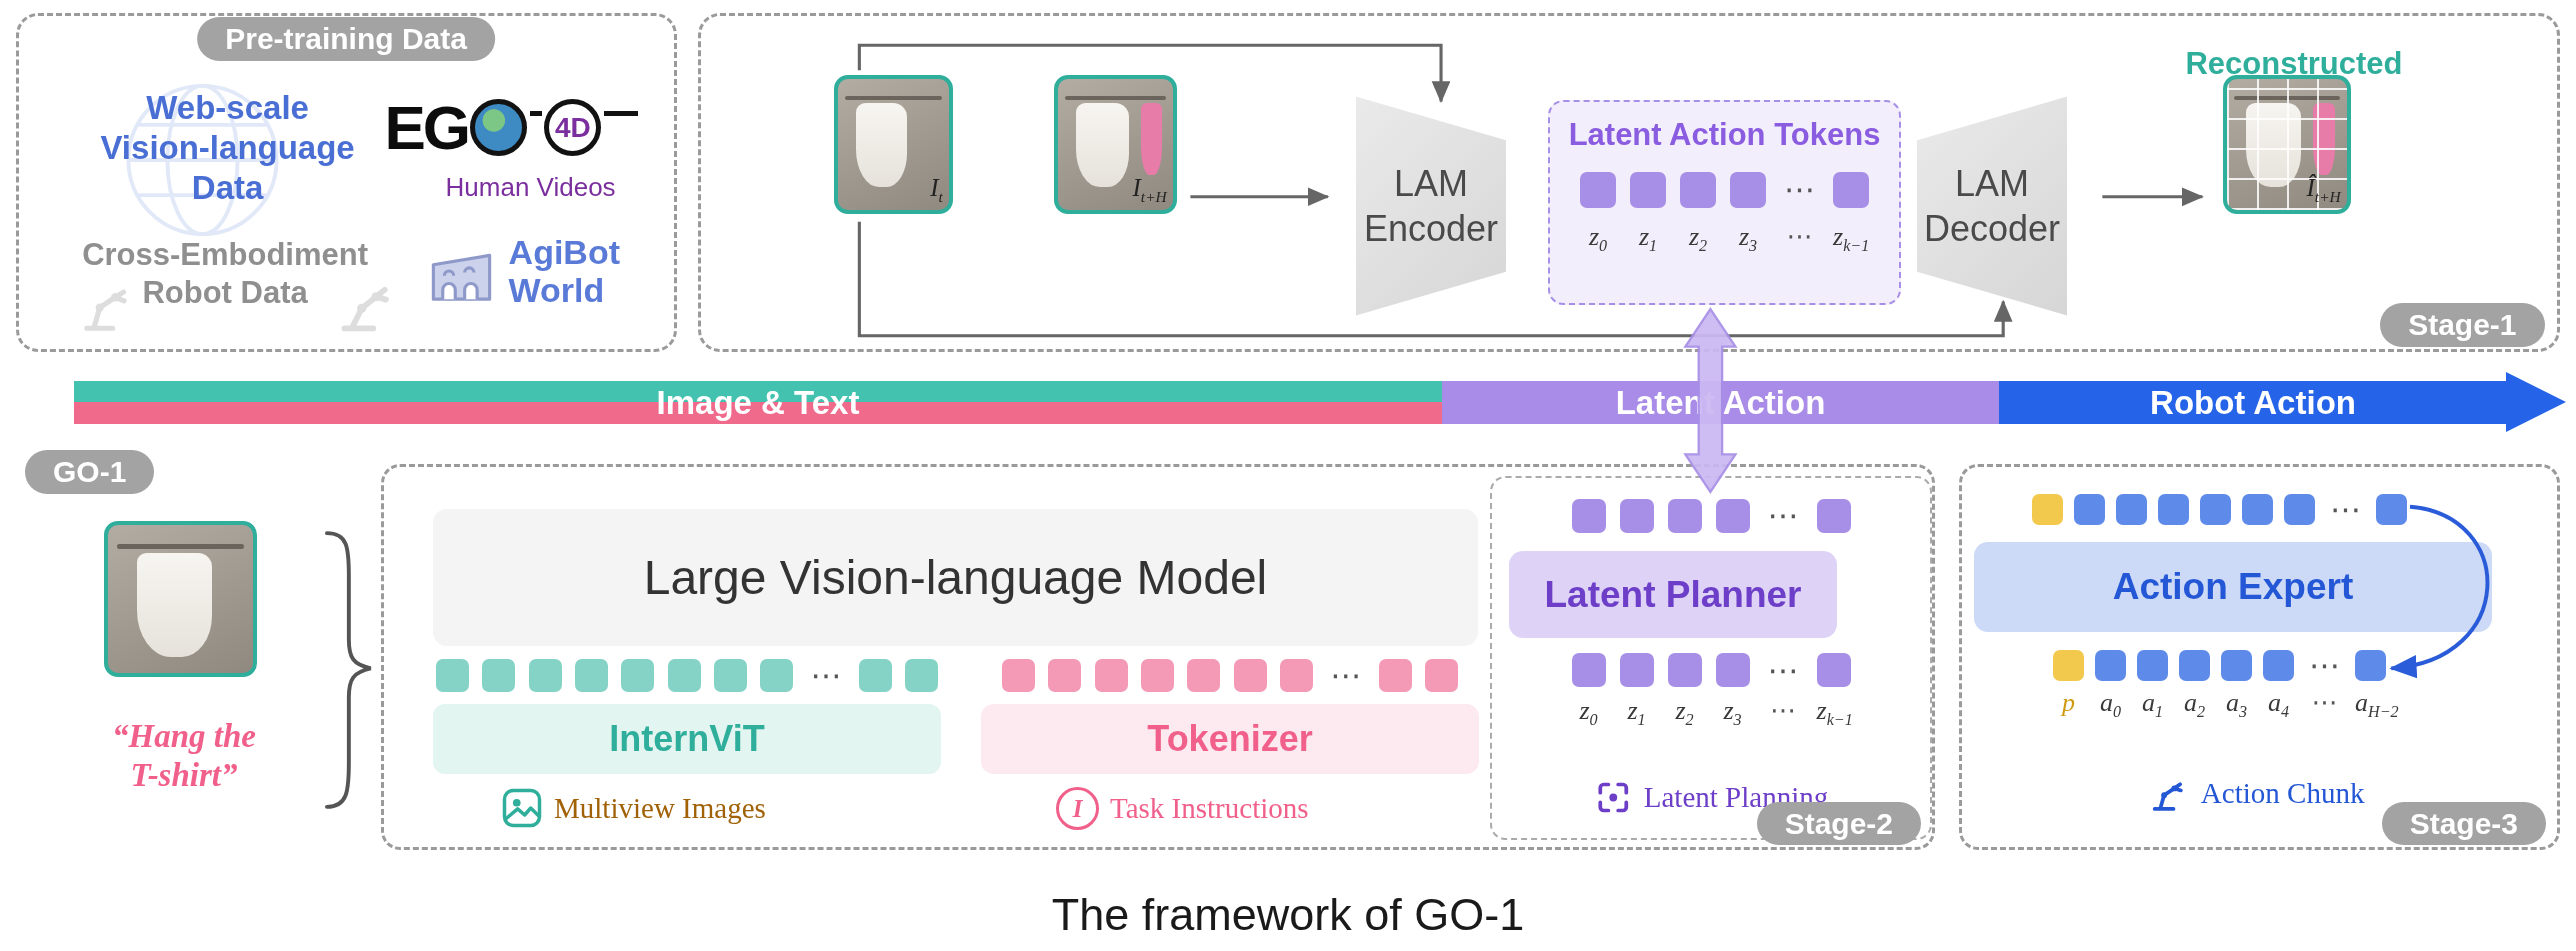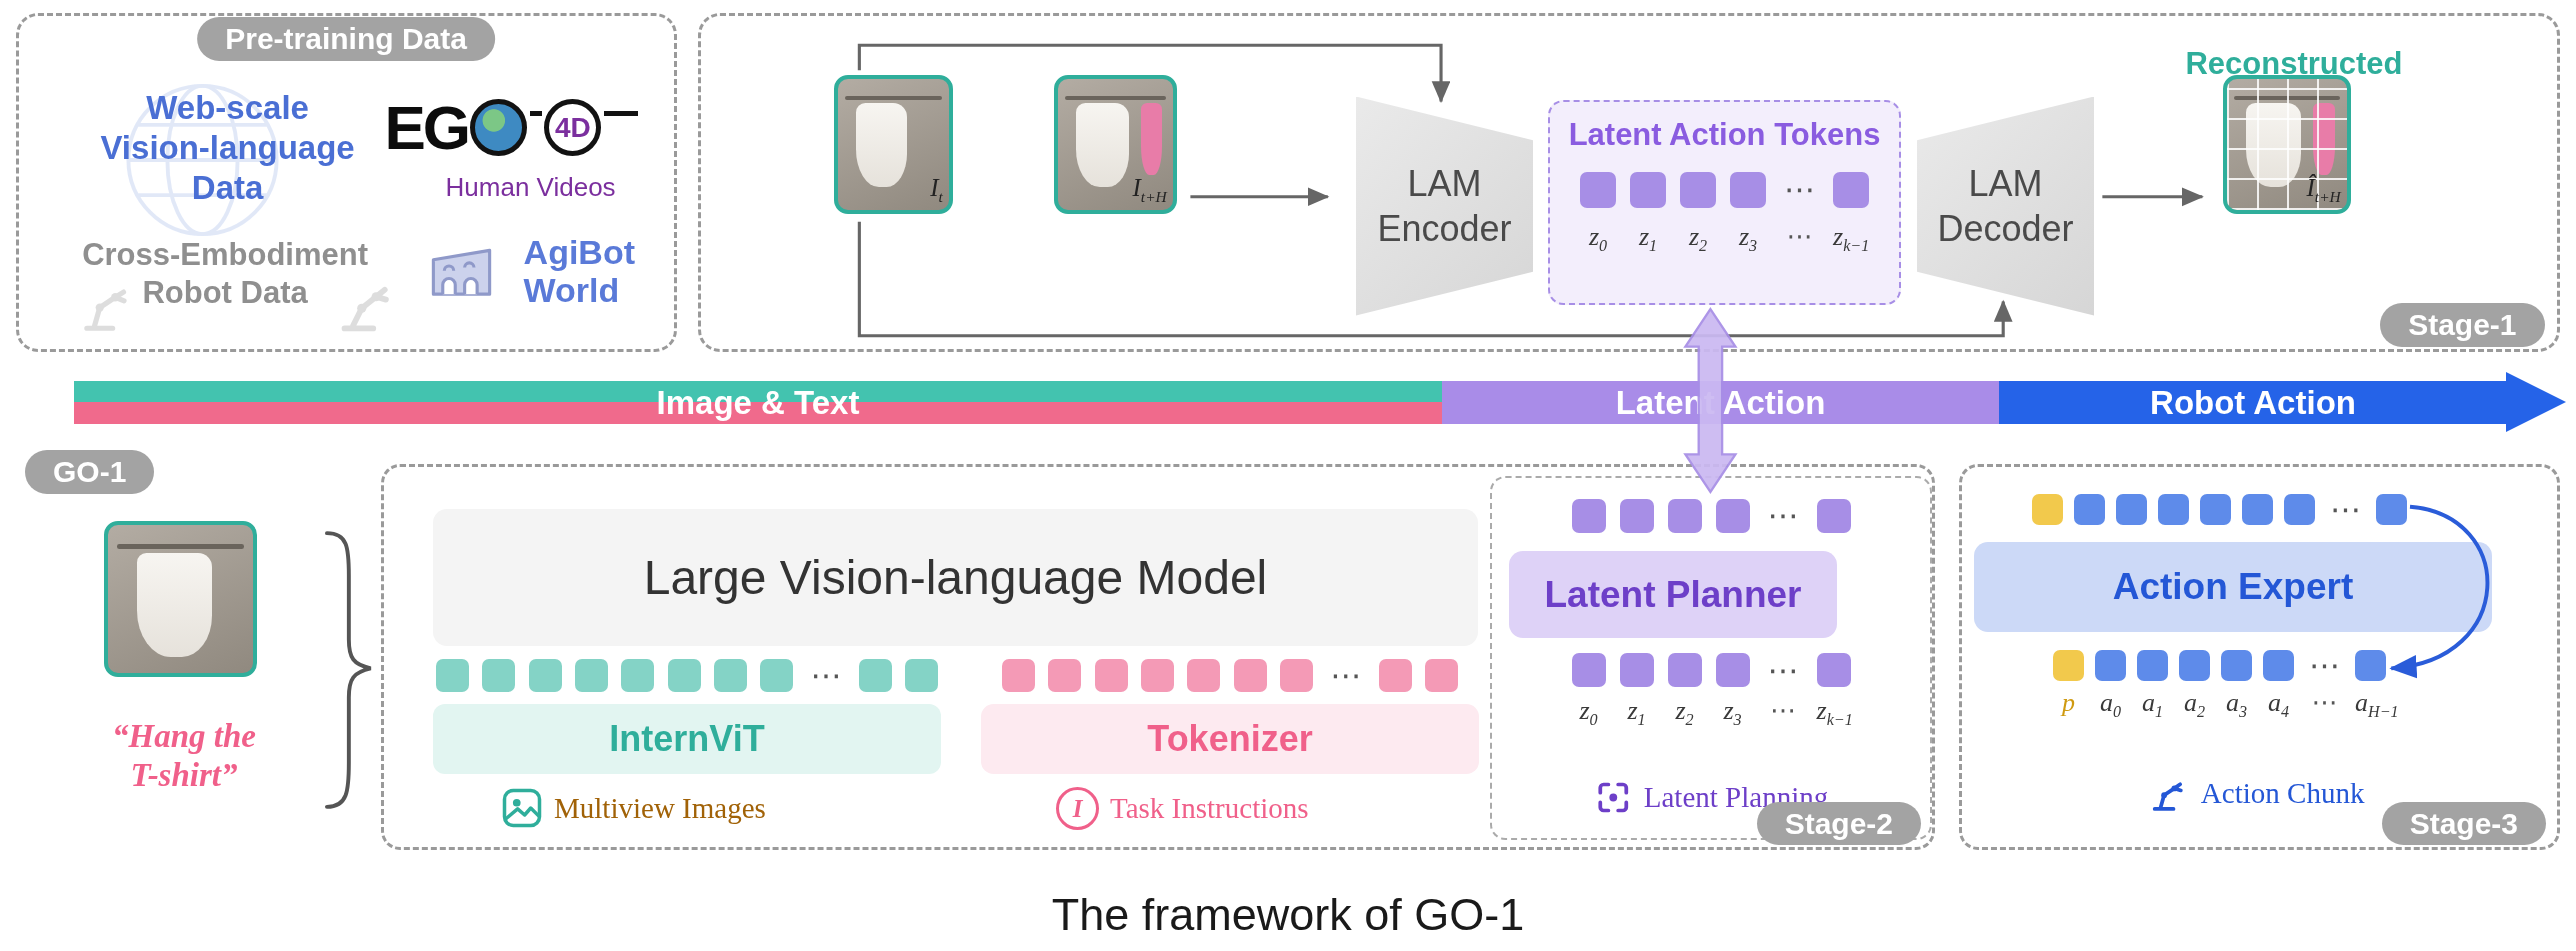--- a/index.html
+++ b/index.html
@@ -35,39 +35,39 @@
   .lens{width:47px;height:47px;border:5.5px solid #121212;border-radius:50%;box-sizing:content-box;
         display:flex;align-items:center;justify-content:center;flex:none;}
   .lens-earth{background:radial-gradient(circle at 40% 35%, #7cc786 0 26%, #3e8ac2 28% 100%);}
   .lens-4d{background:#fff;color:#7b2f9e;font-weight:800;font-size:28px;}
   .bridge{width:12.5px;height:5.5px;background:#121212;align-self:flex-start;margin-top:14px;flex:none;}
   .temple{width:34px;height:5.5px;background:#121212;align-self:flex-start;margin-top:14px;flex:none;}
   .human-videos{position:absolute;left:344px;top:156px;width:336px;text-align:center;color:#7b2f9e;
                 font-weight:normal;font-size:26px;}
   .cross-embodiment{position:absolute;left:19px;top:220px;width:375px;text-align:center;color:#8f8f8f;
                     font-weight:600;font-size:31px;line-height:1.25;z-index:2;}
-  .agibot{position:absolute;left:405px;top:217px;display:flex;align-items:flex-start;gap:25px;}
+  .agibot{position:absolute;left:405px;top:217px;display:flex;align-items:center;gap:10px;}
   .agibot-text{color:#5a7ad8;font-weight:bold;font-size:34px;line-height:1.12;}
 
   
   .stage1-box{left:698px;top:12.5px;width:1862px;height:339px;}
   .photo{position:absolute;border:4.7px solid var(--teal);border-radius:14px;box-sizing:border-box;
          background:linear-gradient(155deg,#b3aca3,#90897f);overflow:hidden;}
   .photo .rod{position:absolute;left:6%;right:6%;top:13%;height:4.7px;background:#6a645c;border-radius:2.3px;}
   .photo .cloth{position:absolute;left:16%;top:19%;width:46%;height:64%;
                 background:linear-gradient(#f7f5f1,#e6e2db);border-radius:9.4px 14px 40% 45%;}
   .photo .pink-cloth{position:absolute;right:10%;top:19%;width:18%;height:55%;background:#e87ca8;
                      border-radius:6.2px 6.2px 40% 40%;}
   .photo .grid{position:absolute;inset:0;
     background-image:repeating-linear-gradient(0deg,rgba(255,255,255,.85) 0 2.3px,transparent 2.3px 30px),
                      repeating-linear-gradient(90deg,rgba(255,255,255,.85) 0 2.3px,transparent 2.3px 30px);}
   .plabel{position:absolute;right:6.2px;bottom:3.1px;display:flex;align-items:baseline;}
   .plabel .mlab{font-family:"Liberation Serif",serif;font-style:italic;font-size:25px;color:#222;text-align:right;}
   .plabel .mlab sub{font-size:.62em;}
-  .trap{position:absolute;width:177px;height:219px;background:linear-gradient(135deg,#eaeaea,#d6d6d6);
+  .trap{position:absolute;width:150px;height:219px;background:linear-gradient(135deg,#eaeaea,#d6d6d6);
         display:flex;align-items:center;justify-content:center;text-align:center;
         font-size:36px;color:#4a4a4a;font-weight:500;line-height:1.25;}
   .trap-enc{left:655px;top:81px;clip-path:polygon(0 0,100% 20%,100% 80%,0 100%);}
   .trap-dec{left:1216px;top:81px;clip-path:polygon(0 20%,100% 0,100% 100%,0 80%);}
   .lat-tokens{position:absolute;left:847px;top:84px;width:353px;height:205px;box-sizing:border-box;
               border:2.3px dashed var(--purple-sq);border-radius:15.6px;background:#f3eefc;}
   .lat-title{margin-top:15.6px;text-align:center;color:#8a5ce0;font-weight:bold;font-size:31px;}
   .recon-title{position:absolute;left:1468px;top:30px;width:250px;text-align:center;
                color:var(--teal);font-weight:bold;font-size:31px;}
   .stage-badge{right:12.5px;bottom:1.6px;}
@@ -362,21 +362,21 @@
         <span class="sq blue"></span>
       </div>
     <div class="labels labels-s3" style="--sq:31px;--gap:11px;left:15.6px;top:220px;width:484px;">
         <span class="mlab">p</span>
         <span class="mlab">a<sub>0</sub></span>
         <span class="mlab">a<sub>1</sub></span>
         <span class="mlab">a<sub>2</sub></span>
         <span class="mlab">a<sub>3</sub></span>
         <span class="mlab">a<sub>4</sub></span>
         <span class="mlab dots-lab">⋯</span>
-        <span class="mlab">a<sub>H−1</sub></span>
+        <span class="mlab">a<sub>H−2</sub></span>
       </div>
 
     <div class="icon-caption cap-chunk">
       <svg width="44" height="41" viewBox="0 0 24 24">
         <path d="M4 21 h11 M7.5 20 L9.5 13 L15.5 9" fill="none" stroke="#2457d6" stroke-width="2.2" stroke-linecap="round"></path>
         <circle cx="9.5" cy="13" r="1.7" fill="#2457d6"></circle>
           <circle cx="15.5" cy="9" r="1.7" fill="#2457d6"></circle>
         <path d="M15.5 9 l3.4 -2.4 M15.5 9 l3.8 1.2" fill="none" stroke="#2457d6" stroke-width="2.2" stroke-linecap="round"></path>
       </svg>
       <span>Action Chunk</span>

